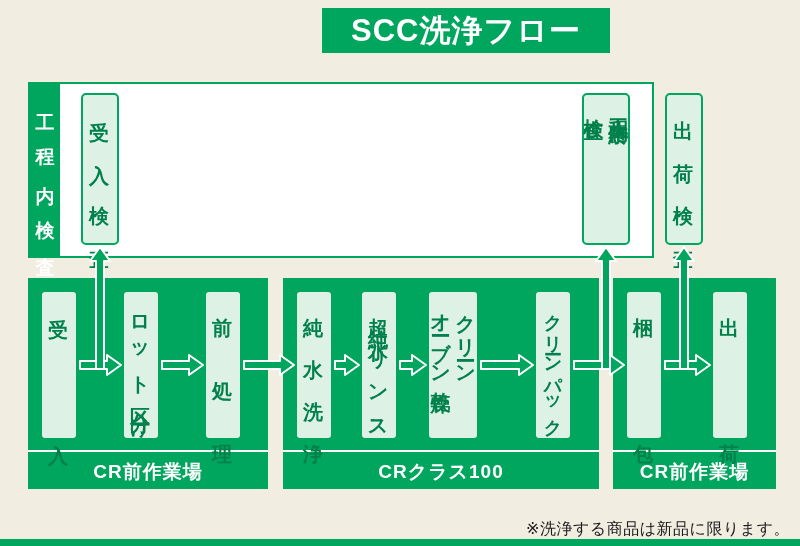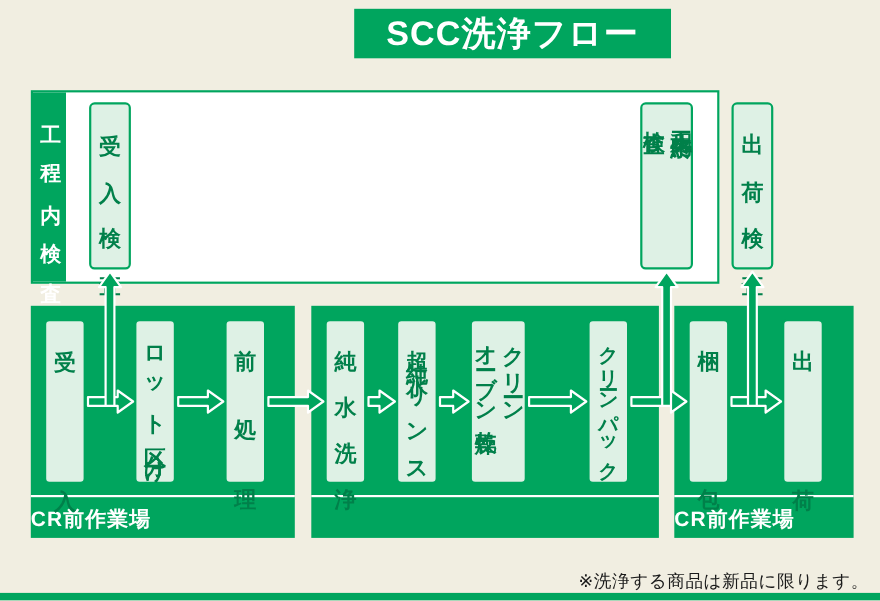--- a/index.html
+++ b/index.html
@@ -38,21 +38,21 @@
     display:flex;justify-content:center;
     color:var(--text-green);font-weight:bold;font-size:20px;
   }
   .cols{white-space:pre-line;padding-top:8px;line-height:25px;letter-spacing:2px;}
   .small{font-size:18px;}
   .zone{
     position:absolute;top:278px;height:211px;background:var(--green);box-sizing:border-box;
   }
   .zone .divider{position:absolute;left:0;right:0;top:172px;height:2px;background:#ffffff;}
   .zone .zone-label{
-    position:absolute;left:0;right:0;top:181px;text-align:left;
+    position:absolute;left:0;right:0;top:181px;text-align:center;
     color:#fff;font-size:19px;font-weight:bold;letter-spacing:1px;
   }
   .arrows{position:absolute;left:0;top:0;width:800px;height:546px;pointer-events:none;}
   .arrows path{fill:var(--green);stroke:#ffffff;stroke-width:2;stroke-linejoin:round;}
   .footnote{
     position:absolute;right:10px;top:519px;
     font-size:16px;font-weight:normal;color:#1a1a1a;letter-spacing:0.5px;
   }
   .bottom-bar{position:absolute;left:0;bottom:0;width:100%;height:7px;background:var(--green);}
 </style>
@@ -95,20 +95,21 @@
       <span>査</span>
     </div>
 </div>
 
 <div class="zone" style="left:28px;width:240px;">
   <div class="divider"></div>
   <div class="zone-label">CR前作業場</div>
 </div>
 <div class="zone" style="left:283px;width:316px;">
   <div class="divider"></div>
+  <div class="zone-label">CRクラス100</div>
 </div>
 <div class="zone" style="left:613px;width:163px;">
   <div class="divider"></div>
   <div class="zone-label">CR前作業場</div>
 </div>
 
 <div class="step-box" style="left:40px;top:290px;width:38px;height:150px;">
   <div class="vtext dist">
       <span>受</span>
       <span>入</span>

